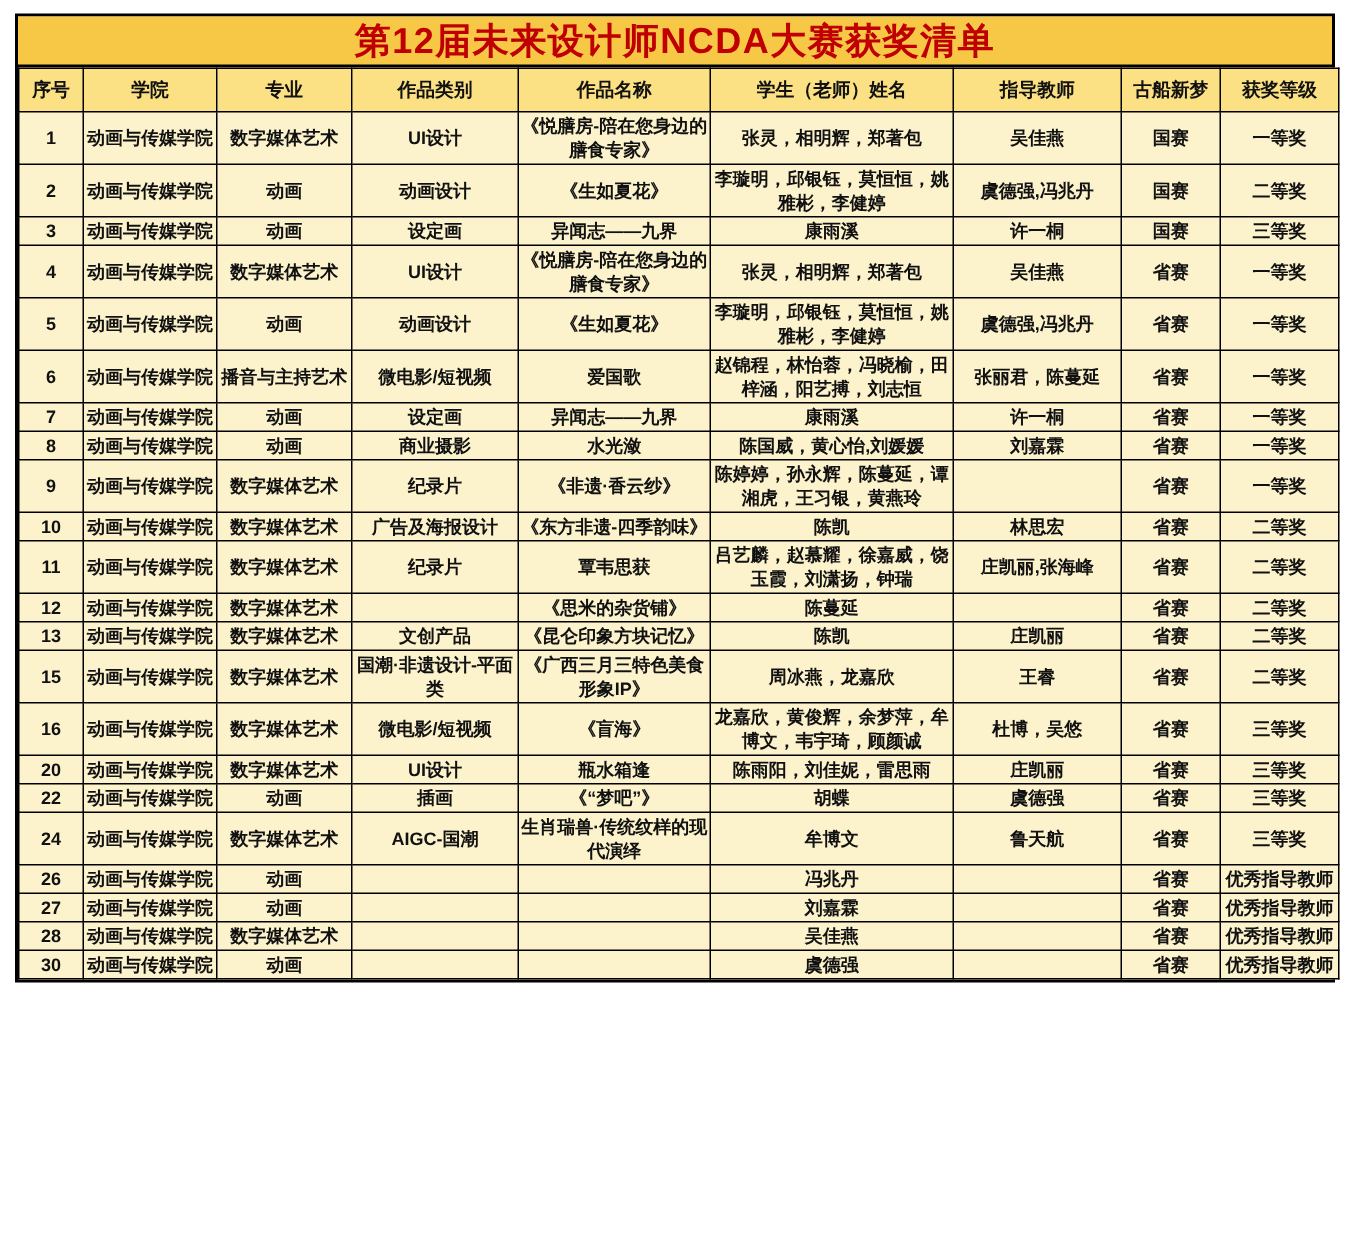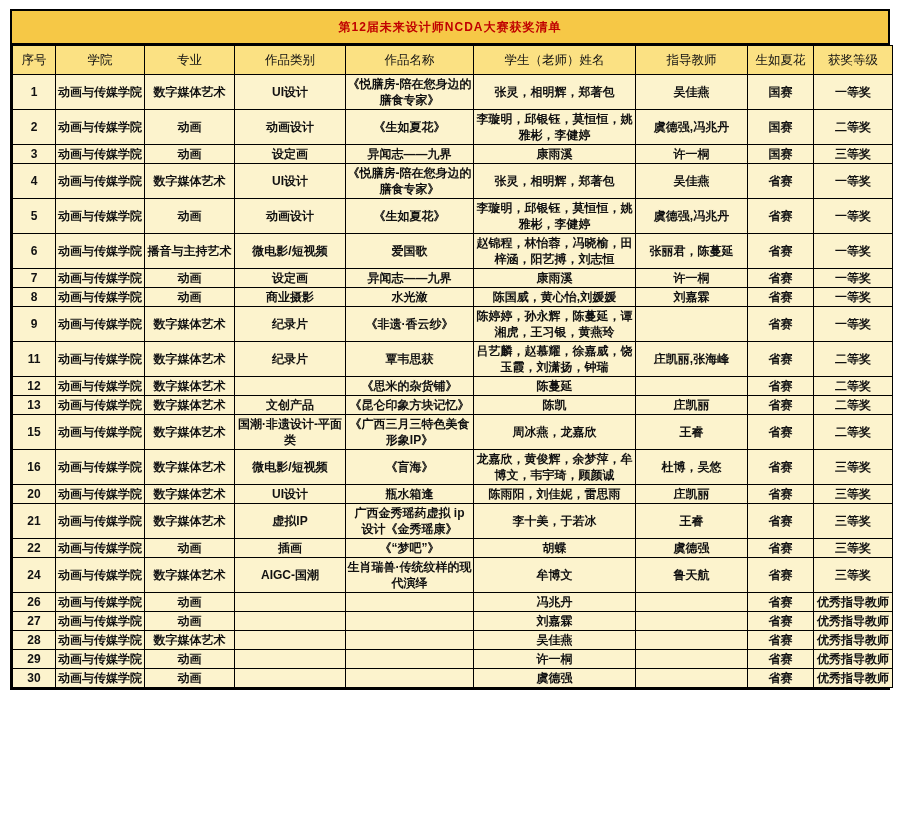--- a/index.html
+++ b/index.html
@@ -16,40 +16,40 @@
   .sheet{
     margin:9px 10px;
     border:2.5px solid var(--border);
     width:880px;
   }
   .title-bar{
     background:var(--title-bg);
     border-bottom:2px solid var(--border);
     height:34px;
     display:flex;align-items:center;justify-content:center;
-    font-size:12px;font-weight:bold;color:var(--title-text);
+    font-size:24px;font-weight:bold;color:var(--title-text);
     letter-spacing:1px;
   }
   table{
     width:100%;
     border-collapse:collapse;
     table-layout:fixed;
     background:var(--cell-bg);
   }
   th,td{
     border:1px solid var(--border);
     text-align:center;vertical-align:middle;
     font-size:12px;line-height:16px;
     padding:1px 1px;
     overflow:hidden;
     word-break:break-all;
   }
   th{
     background:var(--header-bg);
-    font-weight:normal;
+    font-weight:bold;
     font-size:12.5px;
     padding:6px 1px;
   }
   td{font-weight:600;}
   tr{height:18px;}
 </style>
 </head>
 <body>
 
 <div class="sheet">
@@ -68,21 +68,21 @@
     </colgroup>
     <thead>
       <tr>
           <th>序号</th>
           <th>学院</th>
           <th>专业</th>
           <th>作品类别</th>
           <th>作品名称</th>
           <th>学生（老师）姓名</th>
           <th>指导教师</th>
-          <th>生如夏花</th>
+          <th>古船新梦</th>
           <th>获奖等级</th>
         </tr>
     </thead>
     <tbody>
         <tr>
           <td>1</td>
           <td>动画与传媒学院</td>
           <td>数字媒体艺术</td>
           <td>UI设计</td>
           <td>《悦膳房-陪在您身边的膳食专家》</td>
@@ -173,20 +173,31 @@
           <td>动画与传媒学院</td>
           <td>数字媒体艺术</td>
           <td>纪录片</td>
           <td>《非遗·香云纱》</td>
           <td>陈婷婷，孙永辉，陈蔓延，谭湘虎，王习银，黄燕玲</td>
           <td></td>
           <td>省赛</td>
           <td>一等奖</td>
         </tr>
         <tr>
+          <td>10</td>
+          <td>动画与传媒学院</td>
+          <td>数字媒体艺术</td>
+          <td>广告及海报设计</td>
+          <td>《东方非遗-四季韵味》</td>
+          <td>陈凯</td>
+          <td>林思宏</td>
+          <td>省赛</td>
+          <td>二等奖</td>
+        </tr>
+        <tr>
           <td>11</td>
           <td>动画与传媒学院</td>
           <td>数字媒体艺术</td>
           <td>纪录片</td>
           <td>覃韦思获</td>
           <td>吕艺麟，赵慕耀，徐嘉威，饶玉霞，刘潇扬，钟瑞</td>
           <td>庄凯丽,张海峰</td>
           <td>省赛</td>
           <td>二等奖</td>
         </tr>
@@ -239,31 +250,20 @@
           <td>动画与传媒学院</td>
           <td>数字媒体艺术</td>
           <td>UI设计</td>
           <td>瓶水箱逢</td>
           <td>陈雨阳，刘佳妮，雷思雨</td>
           <td>庄凯丽</td>
           <td>省赛</td>
           <td>三等奖</td>
         </tr>
         <tr>
-          <td>21</td>
-          <td>动画与传媒学院</td>
-          <td>数字媒体艺术</td>
-          <td>虚拟IP</td>
-          <td>广西金秀瑶药虚拟 ip 设计《金秀瑶康》</td>
-          <td>李十美，于若冰</td>
-          <td>王睿</td>
-          <td>省赛</td>
-          <td>三等奖</td>
-        </tr>
-        <tr>
           <td>22</td>
           <td>动画与传媒学院</td>
           <td>动画</td>
           <td>插画</td>
           <td>《“梦吧”》</td>
           <td>胡蝶</td>
           <td>虞德强</td>
           <td>省赛</td>
           <td>三等奖</td>
         </tr>
@@ -300,31 +300,20 @@
           <td>省赛</td>
           <td>优秀指导教师</td>
         </tr>
         <tr>
           <td>28</td>
           <td>动画与传媒学院</td>
           <td>数字媒体艺术</td>
           <td></td>
           <td></td>
           <td>吴佳燕</td>
-          <td></td>
-          <td>省赛</td>
-          <td>优秀指导教师</td>
-        </tr>
-        <tr>
-          <td>29</td>
-          <td>动画与传媒学院</td>
-          <td>动画</td>
-          <td></td>
-          <td></td>
-          <td>许一桐</td>
           <td></td>
           <td>省赛</td>
           <td>优秀指导教师</td>
         </tr>
         <tr>
           <td>30</td>
           <td>动画与传媒学院</td>
           <td>动画</td>
           <td></td>
           <td></td>

